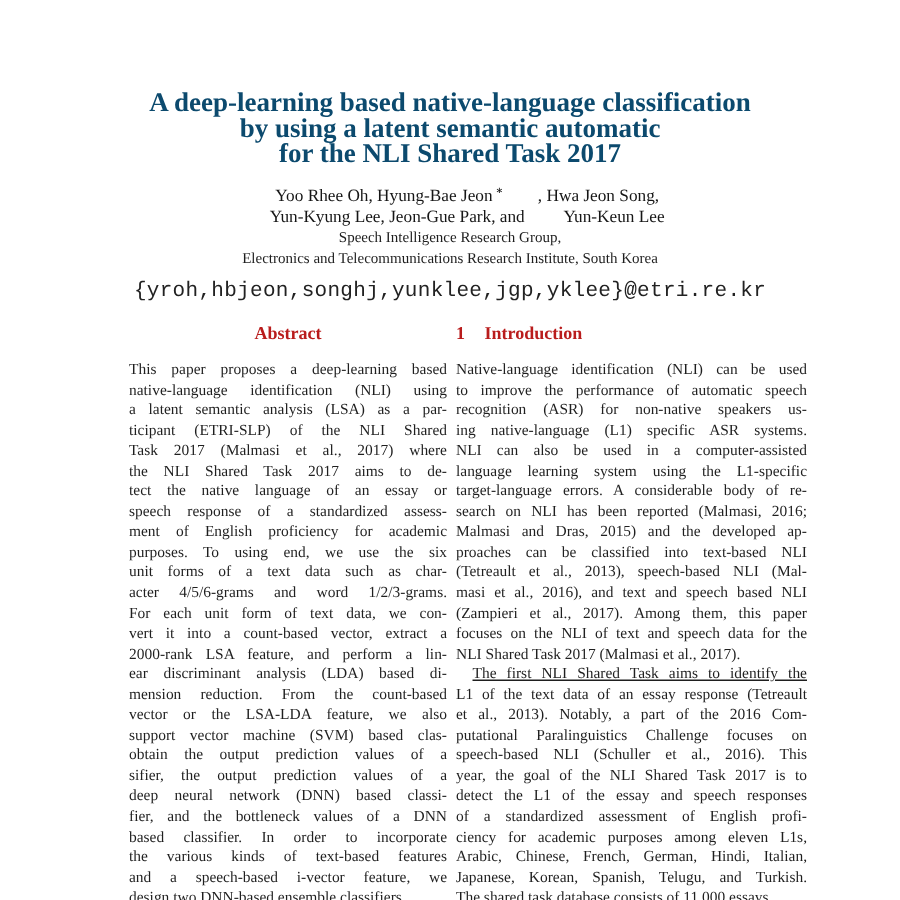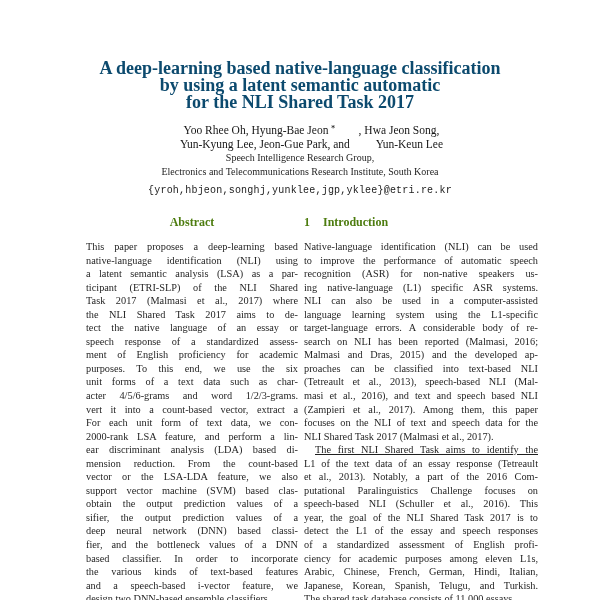--- a/index.html
+++ b/index.html
@@ -39,36 +39,36 @@
     margin-left: 2px;
   }
   .affiliation {
     font-size: 10px;
     line-height: 14px;
     color: #1e1e1e;
   }
   .email {
     margin-top: 6px;
     font-family: "Liberation Mono", "DejaVu Sans Mono", monospace;
-    font-size: 10px;
+    font-size: 14px;
     letter-spacing: 0.2px;
     color: #222;
   }
   
   .col {
     position: absolute;
     top: 215px;
   }
   .col-left  { left: 86px;  width: 212px; }
   .col-right { left: 304px; width: 234px; }
   .col-heading {
     height: 25px;
     font-size: 12px;
     font-weight: bold;
-    color: #4d7c0f;
+    color: #b91c1c;
   }
   .col-left .col-heading { text-align: center; }
   .section-number { display: inline-block; margin-right: 13px; }
   .col-body {
     font-size: 10.3px;
     line-height: 13.55px;
     color: #1f1f1f;
   }
   .line {
     height: 13.55px;
@@ -109,25 +109,25 @@
     <div class="col-body">
         <div class="line">This paper proposes a deep-learning based</div>
         <div class="line">native-language identification (NLI) using</div>
         <div class="line">a latent semantic analysis (LSA) as a par-</div>
         <div class="line">ticipant (ETRI-SLP) of the NLI Shared</div>
         <div class="line">Task 2017 (Malmasi et al., 2017) where</div>
         <div class="line">the NLI Shared Task 2017 aims to de-</div>
         <div class="line">tect the native language of an essay or</div>
         <div class="line">speech response of a standardized assess-</div>
         <div class="line">ment of English proficiency for academic</div>
-        <div class="line">purposes.  To this end, we use the six</div>
+        <div class="line">purposes.  To using end, we use the six</div>
         <div class="line">unit forms of a text data such as char-</div>
         <div class="line">acter 4/5/6-grams and word 1/2/3-grams.</div>
+        <div class="line">For each unit form of text data, we con-</div>
         <div class="line">vert it into a count-based vector, extract a</div>
-        <div class="line">For each unit form of text data, we con-</div>
         <div class="line">2000-rank LSA feature, and perform a lin-</div>
         <div class="line">ear discriminant analysis (LDA) based di-</div>
         <div class="line">mension reduction. From the count-based</div>
         <div class="line">vector or the LSA-LDA feature, we also</div>
         <div class="line">support vector machine (SVM) based clas-</div>
         <div class="line">obtain the output prediction values of a</div>
         <div class="line">sifier, the output prediction values of a</div>
         <div class="line">deep neural network (DNN) based classi-</div>
         <div class="line">fier, and the bottleneck values of a DNN</div>
         <div class="line">based classifier.  In order to incorporate</div>

